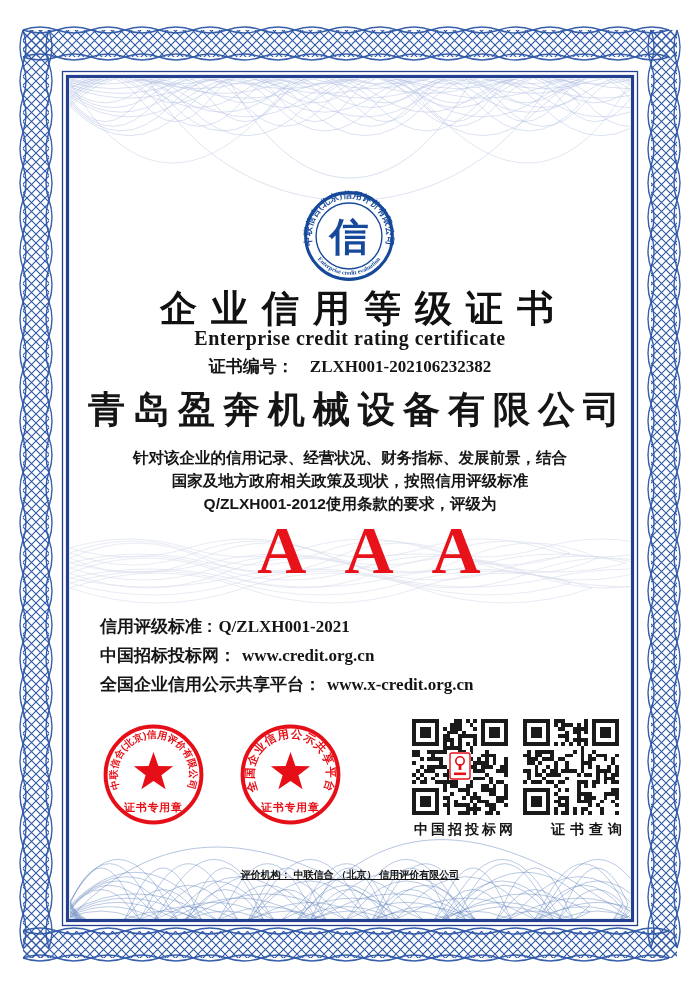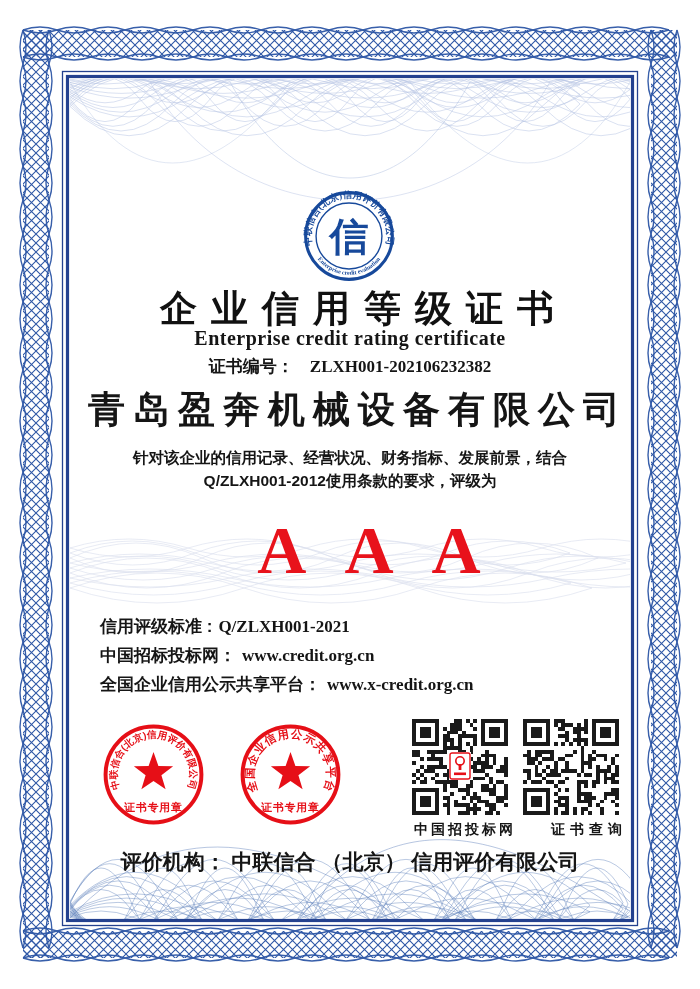--- a/index.html
+++ b/index.html
@@ -33,21 +33,21 @@
   .seal{width:109px;height:109px;}
   .seal1{left:99px;top:720px;}
   .seal2{left:236px;top:720px;}
   .qr{width:96px;height:96px;background:#fff;}
   .qr1{left:412px;top:719px;}
   .qr2{left:523px;top:719px;}
   .qr-emblem{left:449px;top:752px;width:22px;height:28px;}
   .qr-label{top:821px;width:112px;text-align:right;font-size:14px;font-weight:bold;letter-spacing:3px;}
   .qr-label1{left:404px;}
   .qr-label2{left:515px;letter-spacing:5px;}
-  .footer{top:848px;font-size:21px;font-weight:bold;}
+  .footer{top:868px;font-size:10px;font-weight:bold;text-decoration:underline;}
 </style>
 </head>
 <body>
 
 <div class="cert">
 
   <svg id="bg" width="700" height="989" viewBox="0 0 700 989">
     <defs>
       <pattern id="lat" width="9" height="9" patternUnits="userSpaceOnUse">
         <path d="M0,0 L9,9 M9,0 L0,9" stroke="#2e57a6" stroke-width="1.1" fill="none"></path>
@@ -181,20 +181,21 @@
 
   <h1 class="abs cw title">企业信用等级证书</h1>
   <div class="abs cw subtitle">Enterprise credit rating certificate</div>
   <div class="abs cw certno">
     <span class="lbl">证书编号：</span><span>ZLXH001-202106232382</span>
   </div>
   <h2 class="abs cw company">青岛盈奔机械设备有限公司</h2>
 
   <div class="abs cw statement">
     <div>针对该企业的信用记录、经营状况、财务指标、发展前景，结合</div>
+    <div>国家及地方政府相关政策及现状，按照信用评级标准</div>
     <div>Q/ZLXH001-2012使用条款的要求，评级为</div>
   </div>
 
   <div class="abs cw rating">AAA</div>
 
   <div class="abs details">
     <div>
       <span>信用评级标准 :</span><span class="val">Q/ZLXH001-2021</span>
     </div>
     <div>

